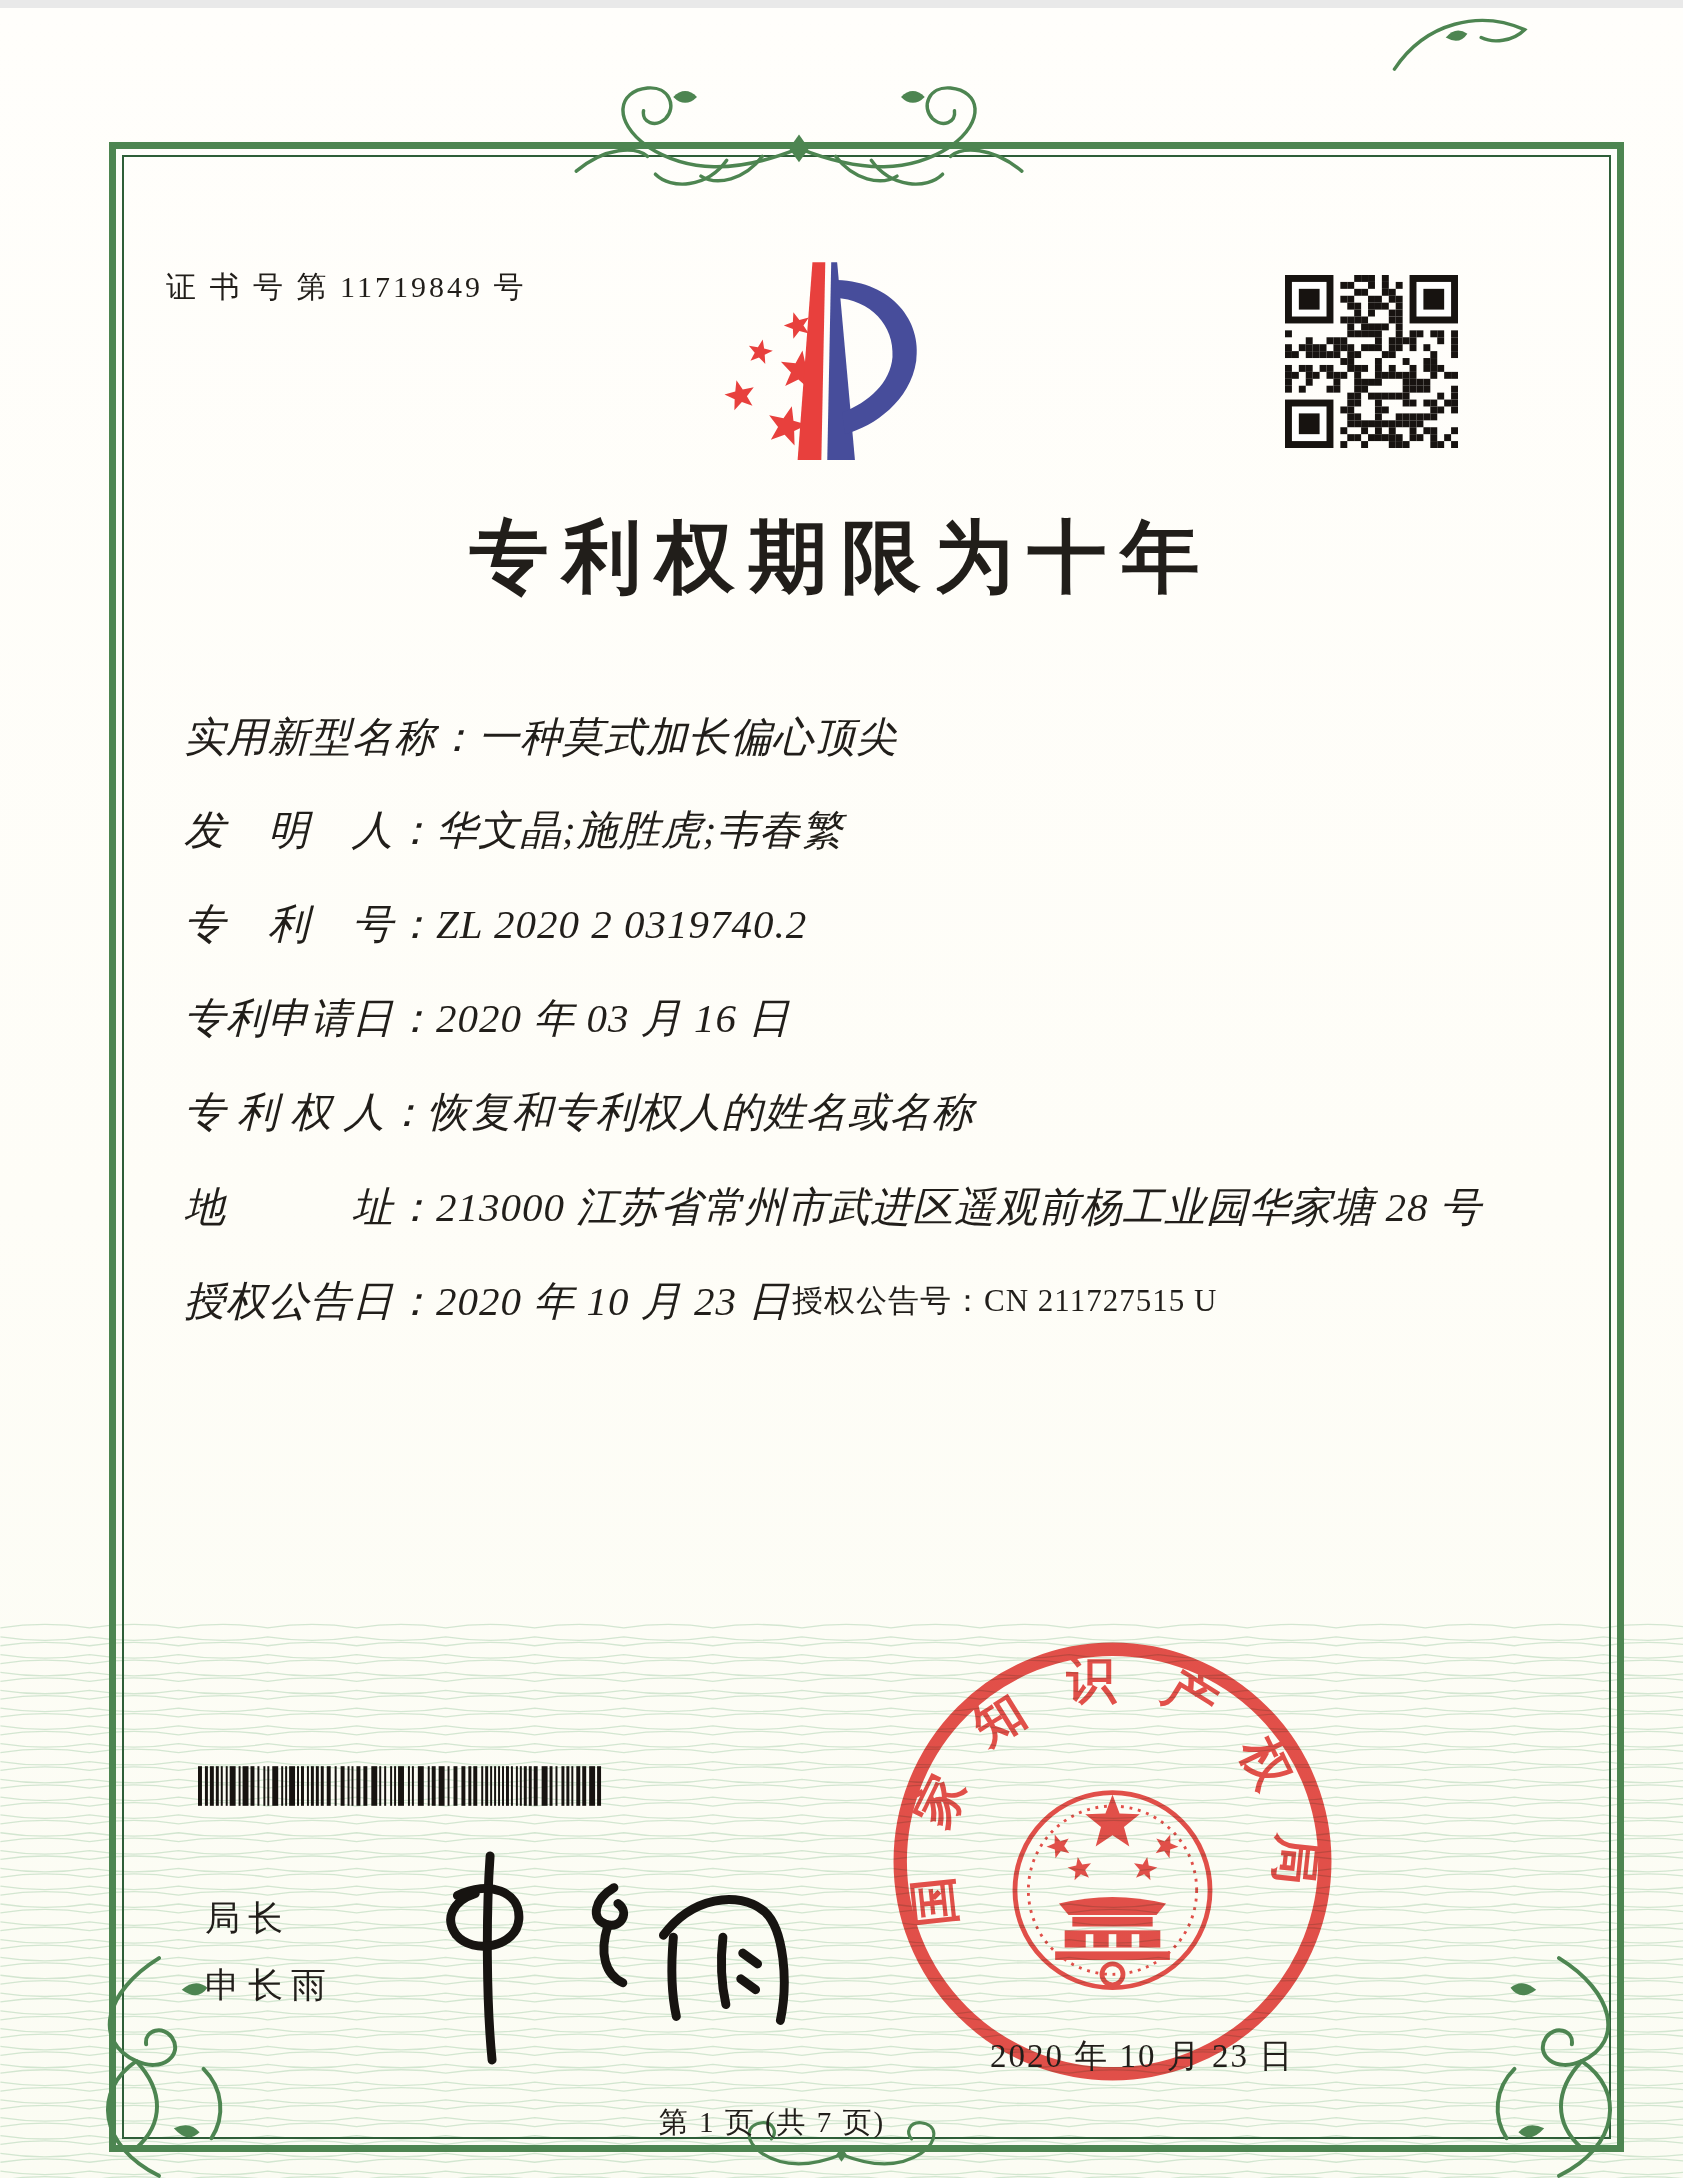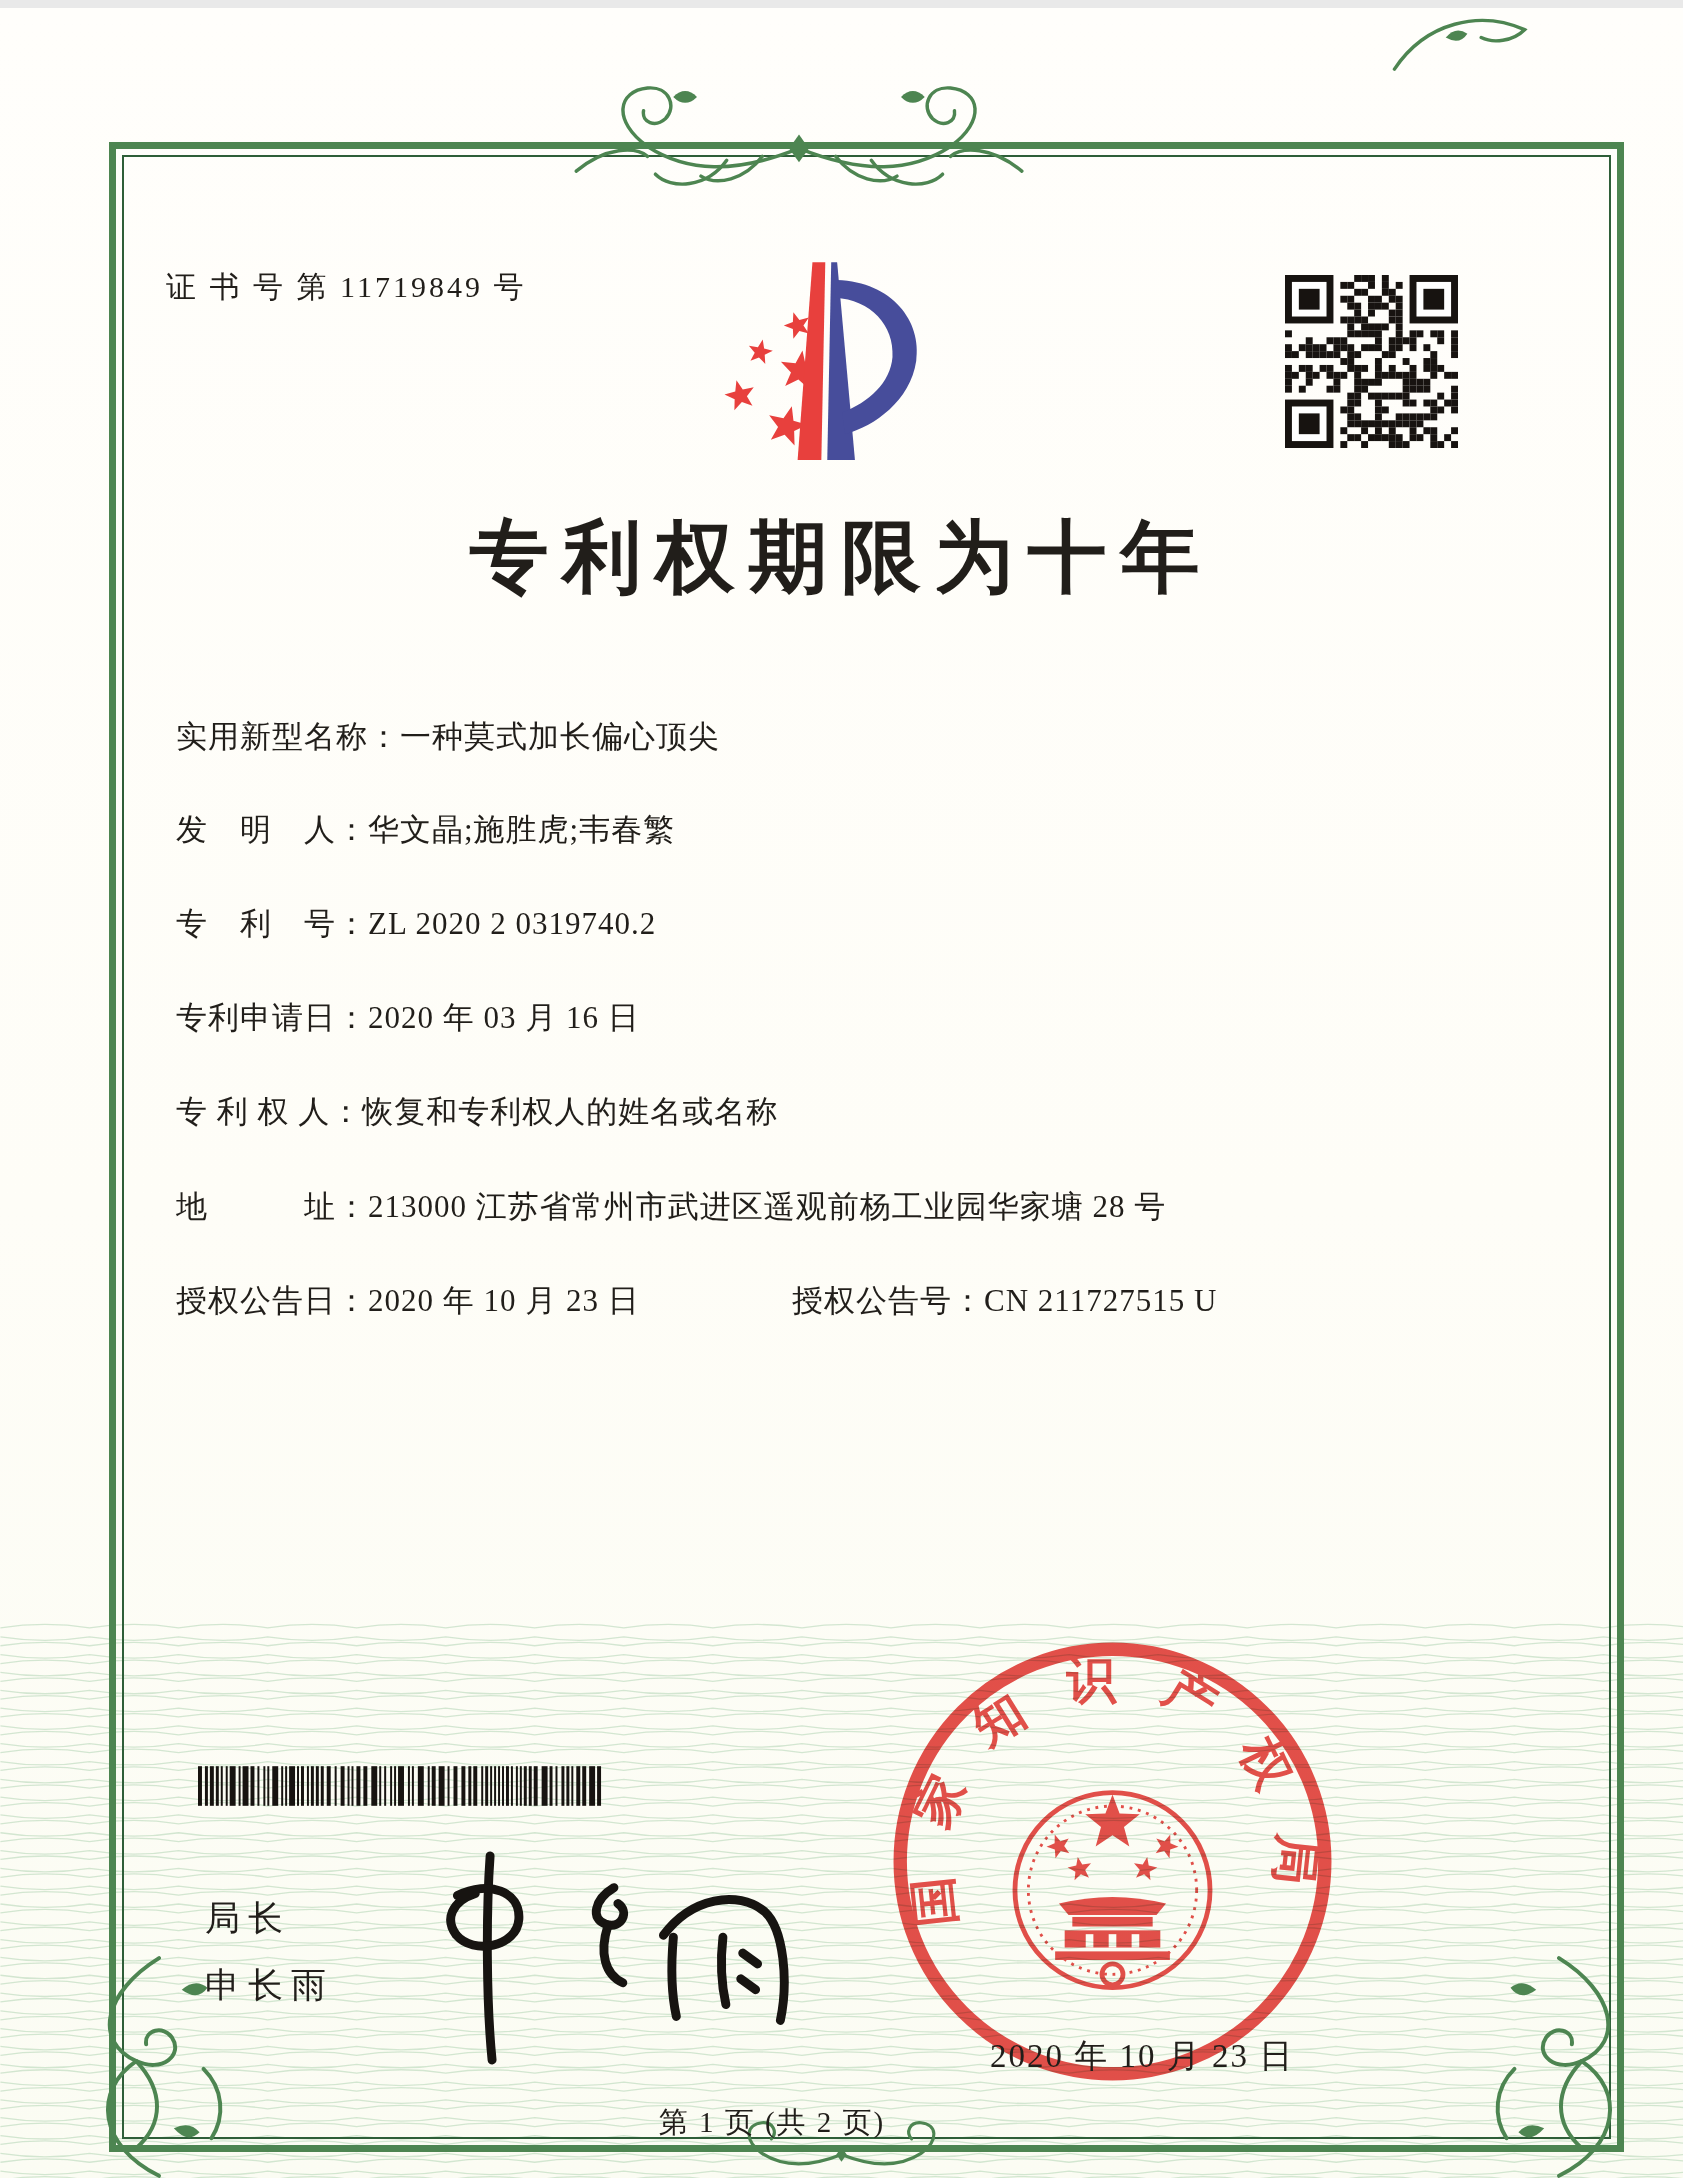--- a/index.html
+++ b/index.html
@@ -16,21 +16,21 @@
     position:relative;width:1683px;height:2178px;margin:8px auto;
     background:linear-gradient(180deg,#fffefb 0%,#fefdf7 55%,#fbfcf3 100%);
     overflow:hidden;color:var(--ink);
     font-family:"Liberation Serif","DejaVu Serif",serif;
   }
   .abs{position:absolute;}
   .frame{left:109px;top:134px;width:1501px;height:1996px;border:7px solid var(--border_green);}
   .frame-inner{position:absolute;left:6px;top:6px;right:6px;bottom:6px;border:2px solid var(--border_green_dark);}
   .cert-number{left:166px;top:259px;font-size:30px;letter-spacing:3px;white-space:nowrap;}
   .title{left:0;width:1683px;top:497px;text-align:center;font-size:79px;font-weight:bold;letter-spacing:14px;}
-  .row{left:176px;font-size:31px;letter-spacing:1px;white-space:nowrap;line-height:40px;}
+  .row{left:184px;font-size:41px;letter-spacing:1px;white-space:nowrap;line-height:40px;font-style:italic;}
   .r1{top:709px}.r2{top:802px}.r3{top:896px}.r4{top:990px}.r5{top:1084px}.r6{top:1179px}.r7{top:1273px}
   .grant-no{left:792px;top:1273px;font-size:31px;letter-spacing:1px;white-space:nowrap;line-height:40px;}
   .body-text{left:166px;top:1354px;width:1350px;font-size:31px;line-height:47px;text-align:justify;}
   .body-text p{margin:0;text-indent:2em;}
   .director-title{left:205px;top:1887px;font-size:35px;letter-spacing:8px;}
   .director-name{left:205px;top:1954px;font-size:35px;letter-spacing:8px;}
   .seal-date{left:990px;top:2026px;font-size:33px;letter-spacing:2px;white-space:nowrap;}
   .footer{left:495px;top:2095px;width:554px;text-align:center;font-size:29px;letter-spacing:2px;}
   .seal-wrap{left:883px;top:1624px;width:459px;height:459px;opacity:.92;mix-blend-mode:multiply;}
   svg{display:block;}
@@ -529,16 +529,16 @@
       <rect x="-28" y="76" width="8" height="14" fill="#fff"></rect>
       <rect x="-4" y="76" width="8" height="14" fill="#fff"></rect>
       <rect x="20" y="76" width="8" height="14" fill="#fff"></rect>
       <rect x="-60" y="94" width="120" height="9"></rect>
       <circle cx="0" cy="118" r="11" fill="none" style="stroke:var(--seal_red)" stroke-width="5"></circle>
     </g>
   </svg>
 
   <div class="abs seal-date">2020 年 10 月 23 日</div>
 
-  <div class="abs footer">第 1 页 (共 2 页)</div>
+  <div class="abs footer">第 1 页 (共 7 页)</div>
 
 </div>
 
 
 </body></html>

